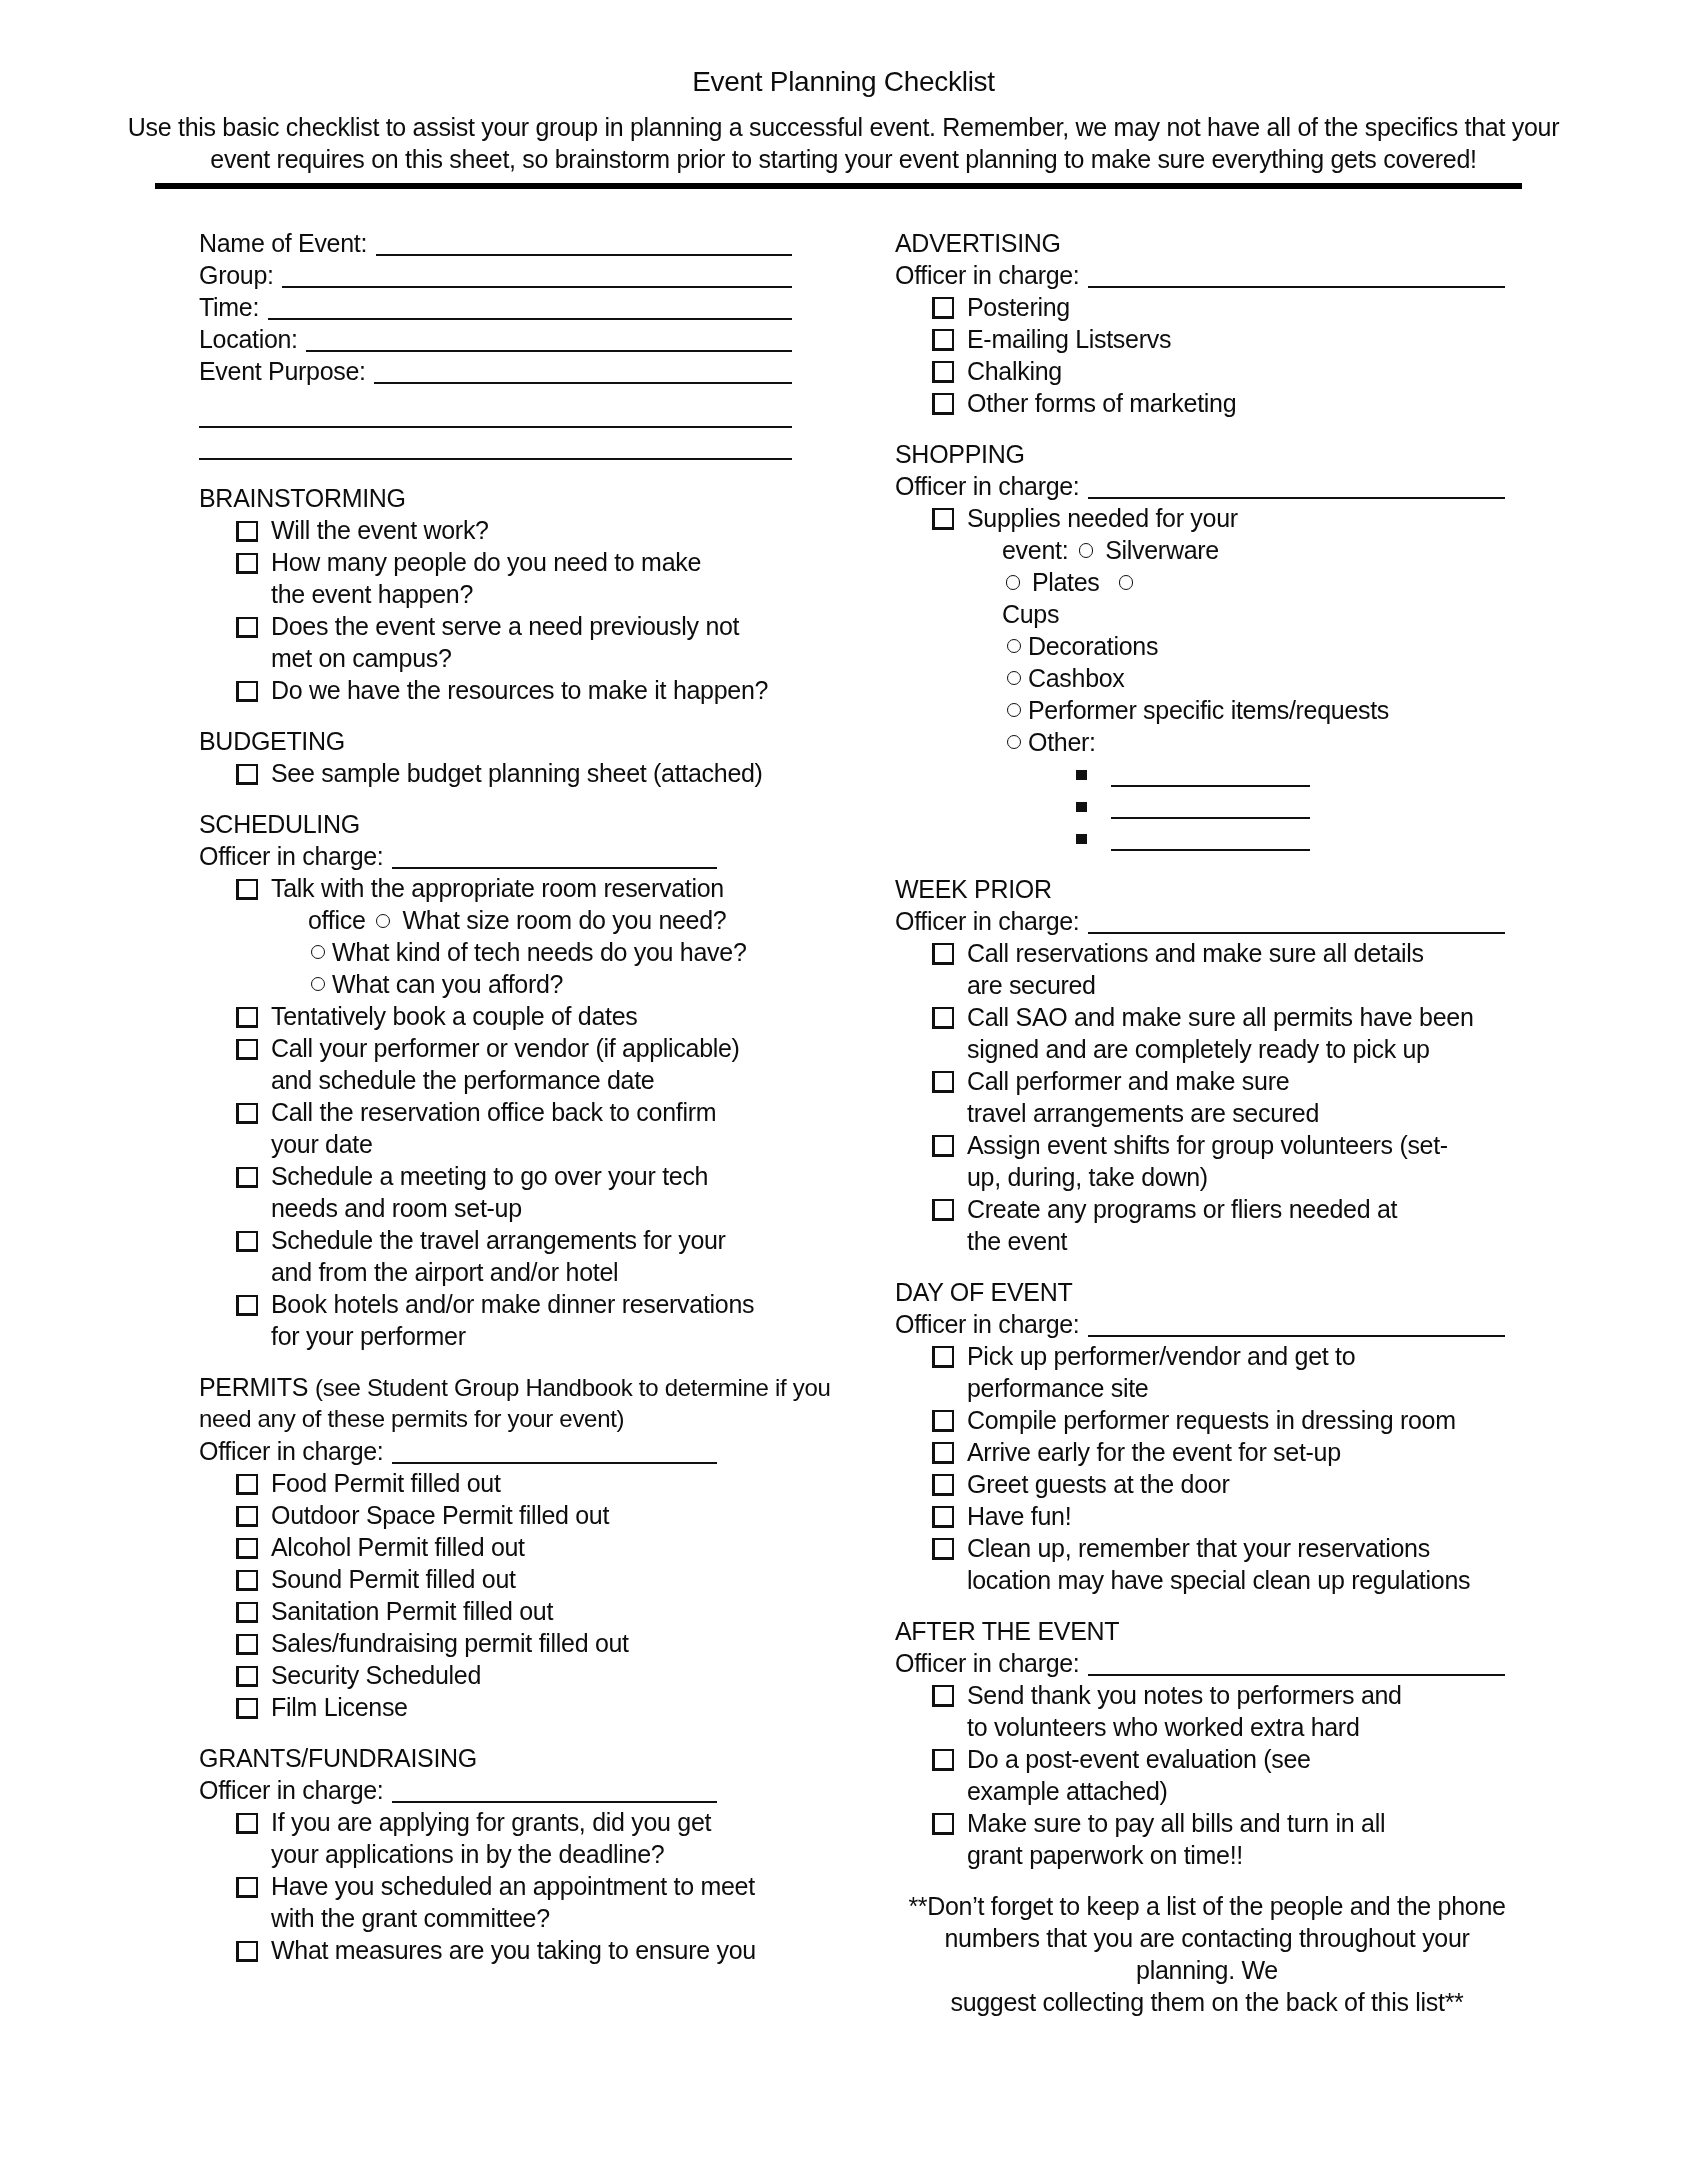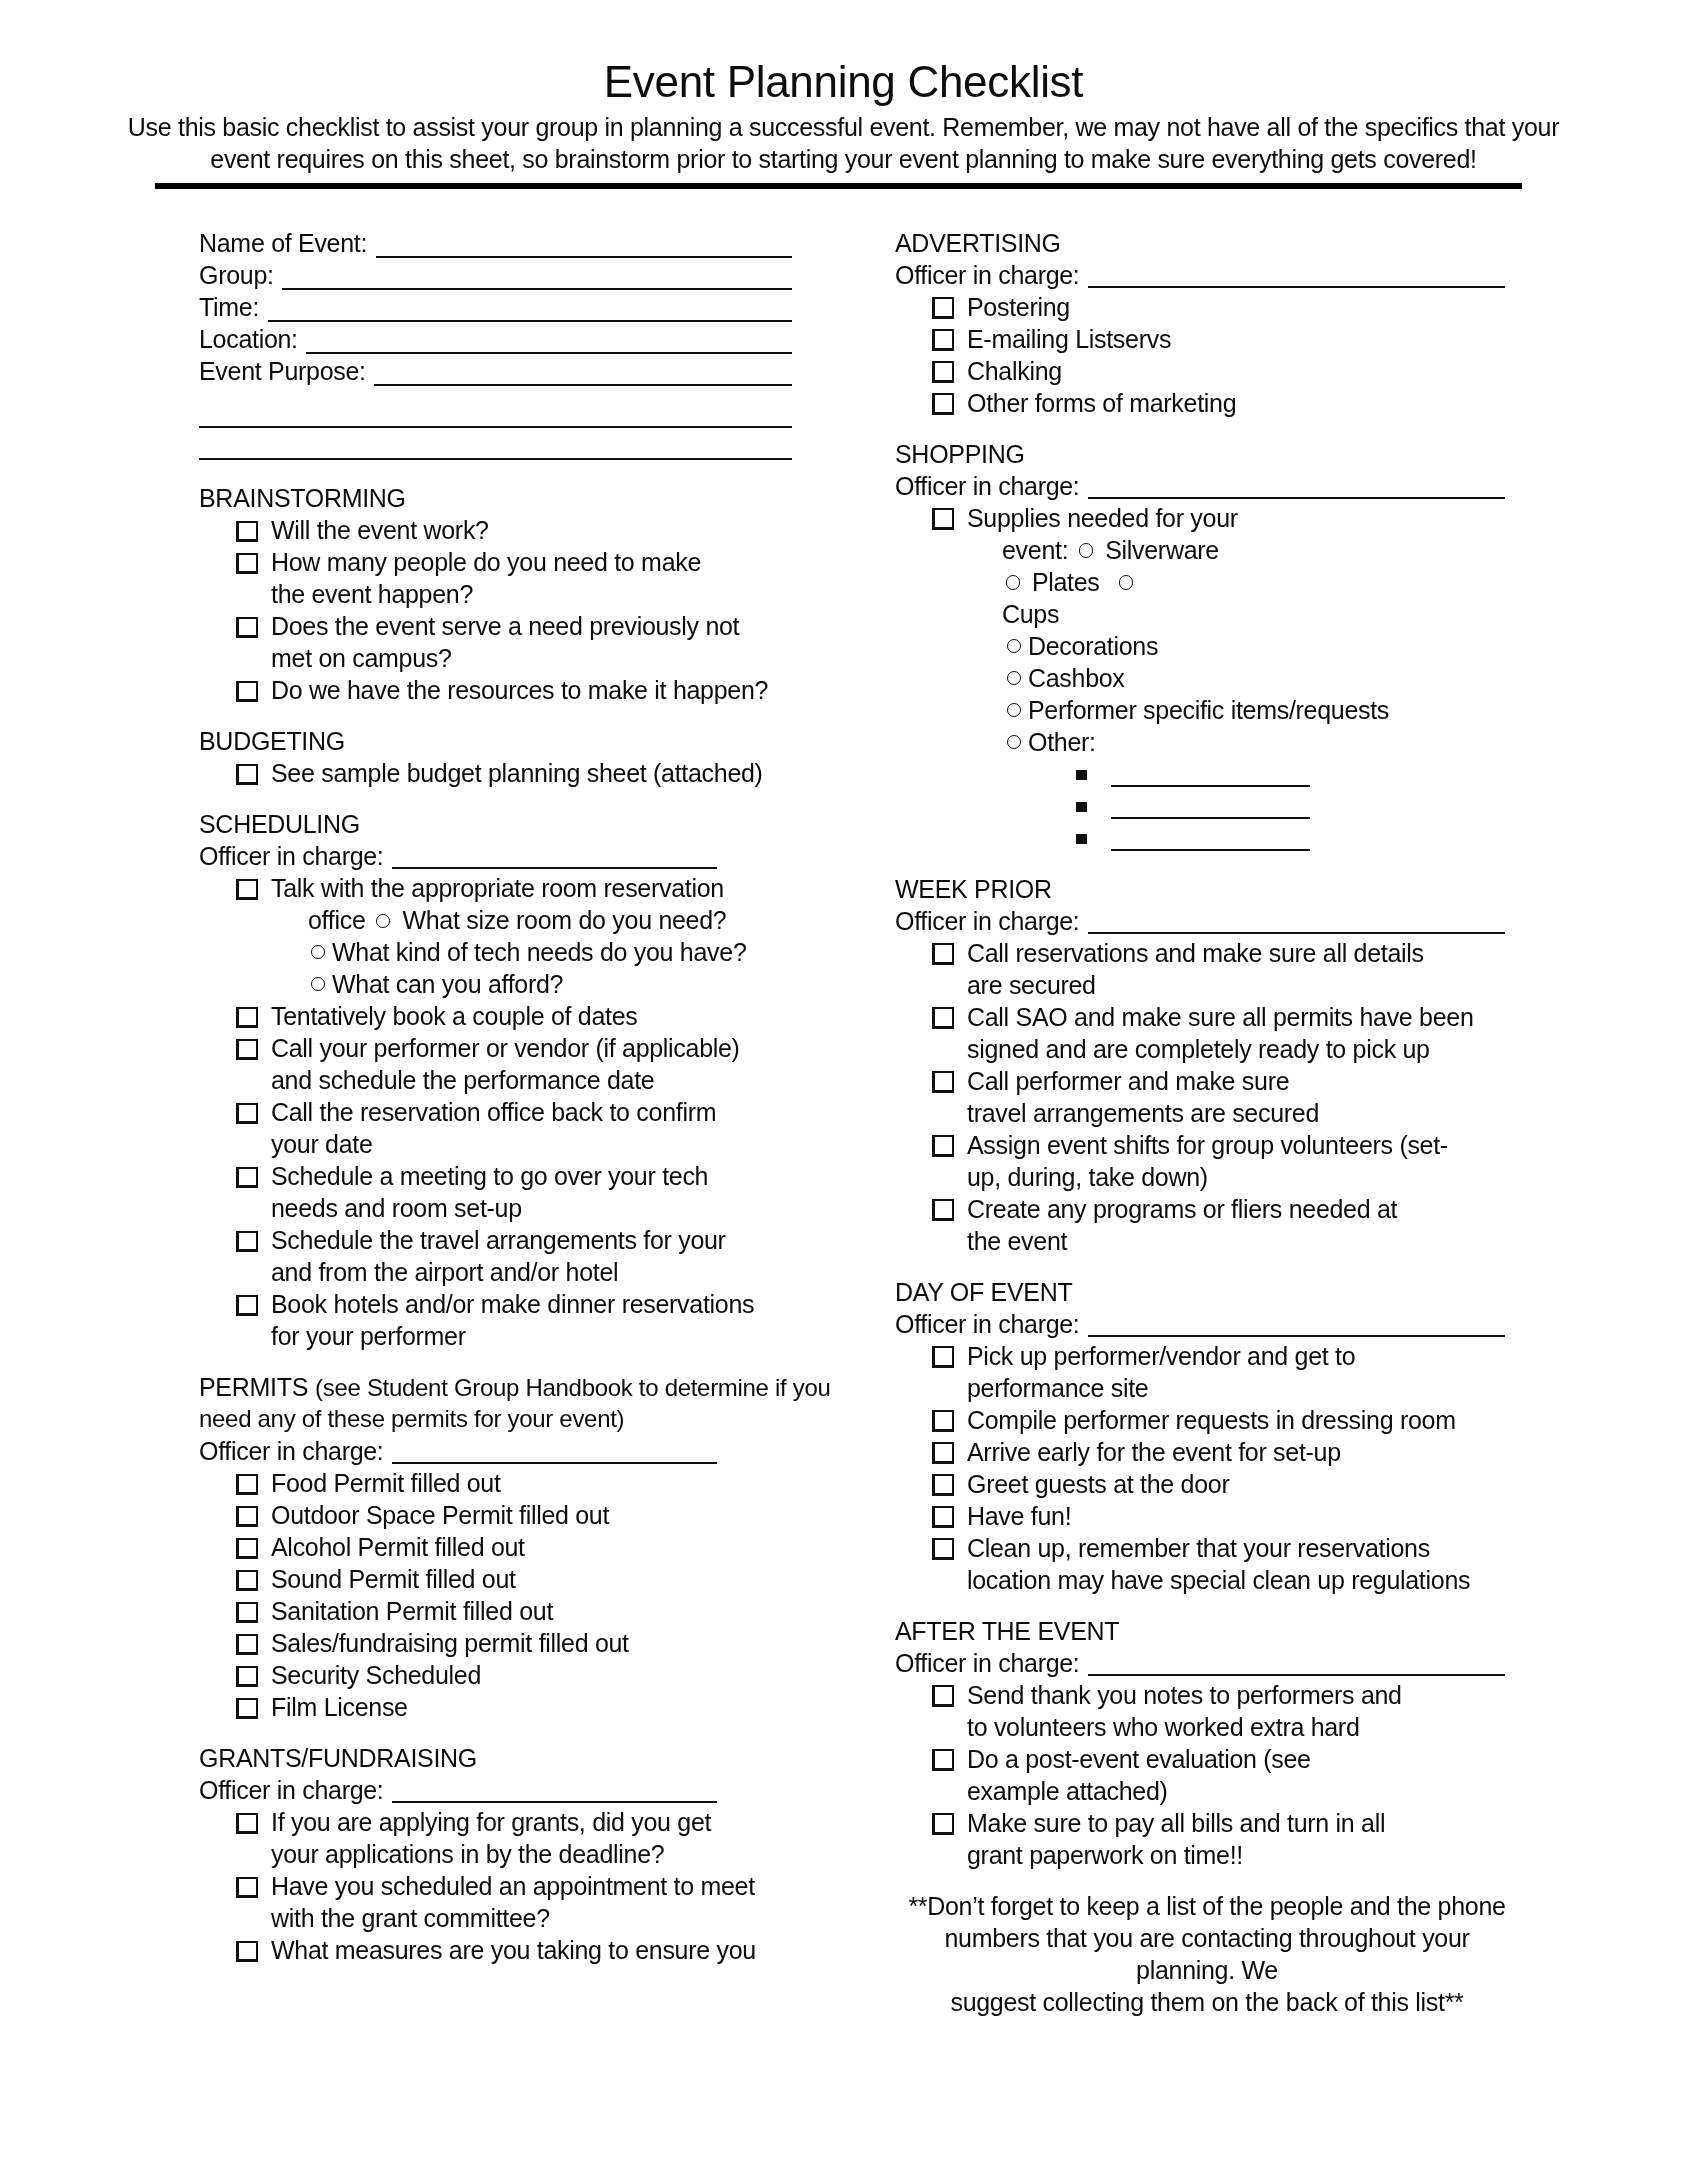--- a/index.html
+++ b/index.html
@@ -1,21 +1,21 @@
 <!DOCTYPE html>
 <html style="font-size:14px"><head>
 <meta charset="utf-8">
 <style>
   html,body { margin:0; padding:0; }
   .page {
     width:1687px; height:2184px; background:#ffffff; overflow:hidden;
     font-family:"Liberation Sans","DejaVu Sans",sans-serif;
     color:#0d0d0d; font-size:25px; line-height:32px; letter-spacing:-0.3px;
   }
-  .title { text-align:center; font-size:44px; line-height:51px; padding-top:56px; }
+  .title { text-align:center; font-size:28px; line-height:51px; padding-top:56px; }
   .subtitle { text-align:center; white-space:pre-line; margin-top:3.5px; }
   .rule { height:6.1px; background:#000; width:1367px; margin:8.7px 0 0 155px; }
 
   .columns { display:flex; margin:38px 0 0 199px; }
   .col-left  { width:593px; flex:none; }
   .col-right { width:624px; flex:none; margin-left:103px; }
 
   .sec { margin-top:19px; }
   .col-left > .sec:first-child, .col-right > .sec:first-child { margin-top:0; }
 
@@ -23,21 +23,21 @@
   .h   { }
   .h-small { font-size:24px; }
   .note-gap { margin-left:7px; }
 
   .officer { display:flex; align-items:flex-start; }
   .fill { display:inline-block; height:27px; border-bottom:2.6px solid #101010; }
   .fill-officer { margin-left:8.7px; }
   .col-left  .fill-officer { width:325px; }
   .col-right .fill-officer { width:417px; }
 
-  .field { display:flex; align-items:center; }
+  .field { display:flex; align-items:flex-start; }
   .field .fill { flex:1; margin-left:8.7px; }
   .blank-row .fill { width:100%; }
   .gap-top { margin-top:12.2px; }
 
   .ck, .cont { padding-left:72px; }
   .box { position:absolute; left:37px; top:6.1px; width:16.6px; height:16.6px;
          border:2.6px solid #101010; border-left-width:3.5px; border-bottom-width:3.5px;
          background:#fff; }
   .deep { padding-left:109px; }
   .ci   { padding-left:133px; }

